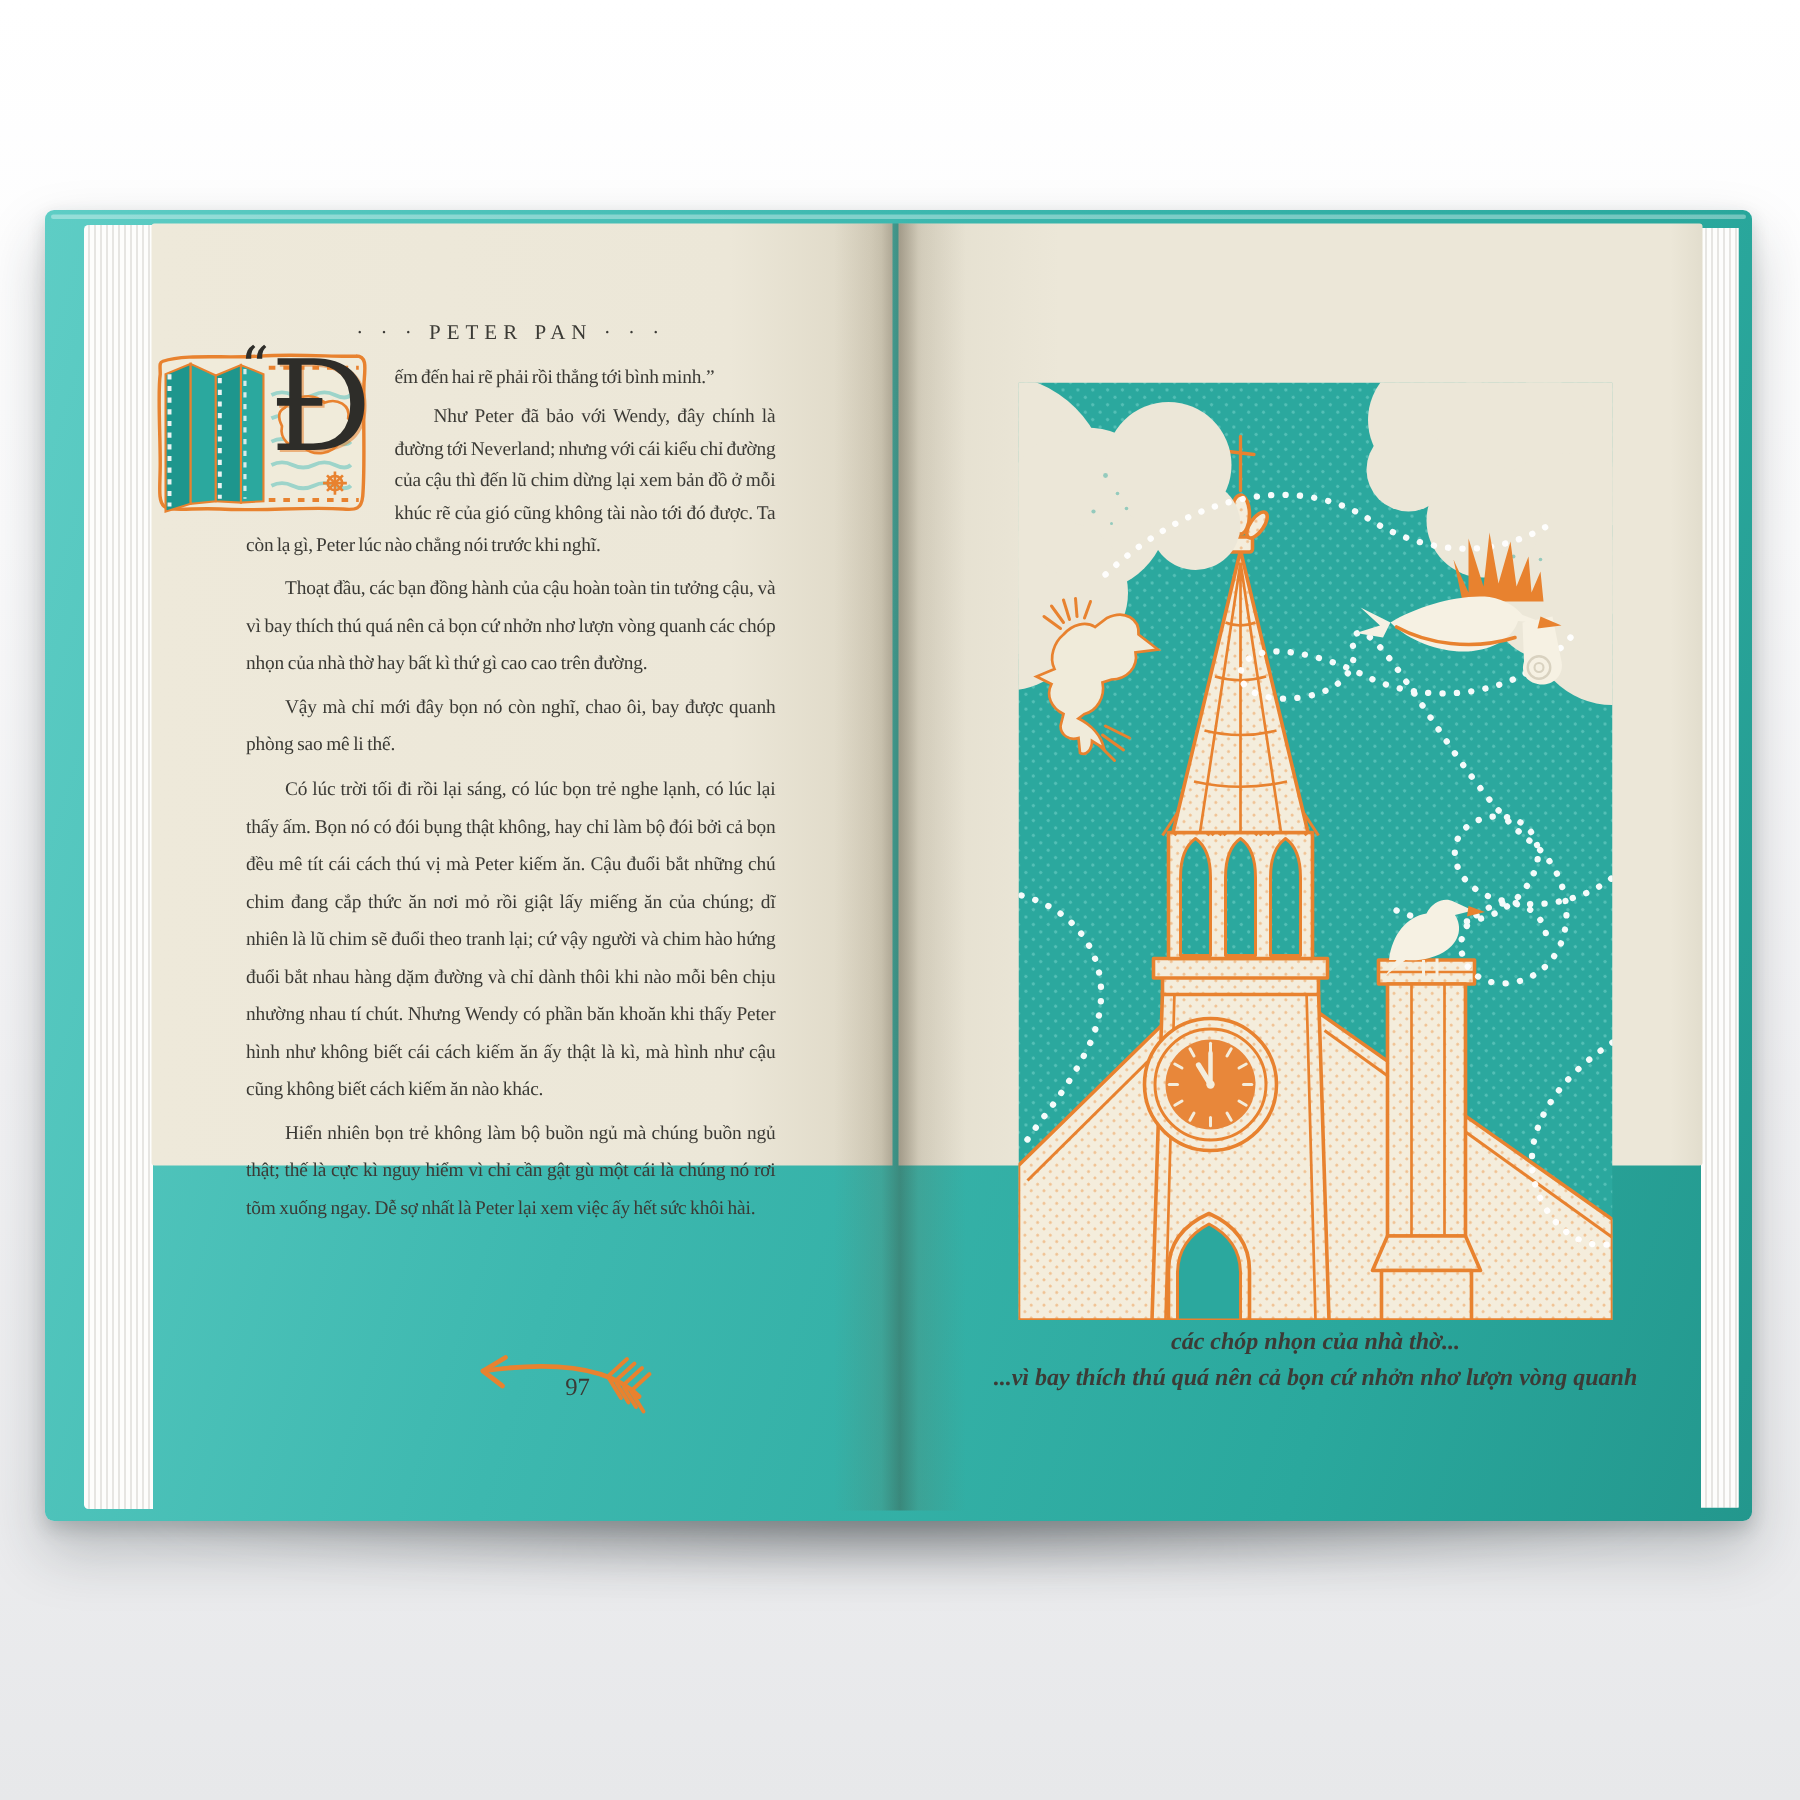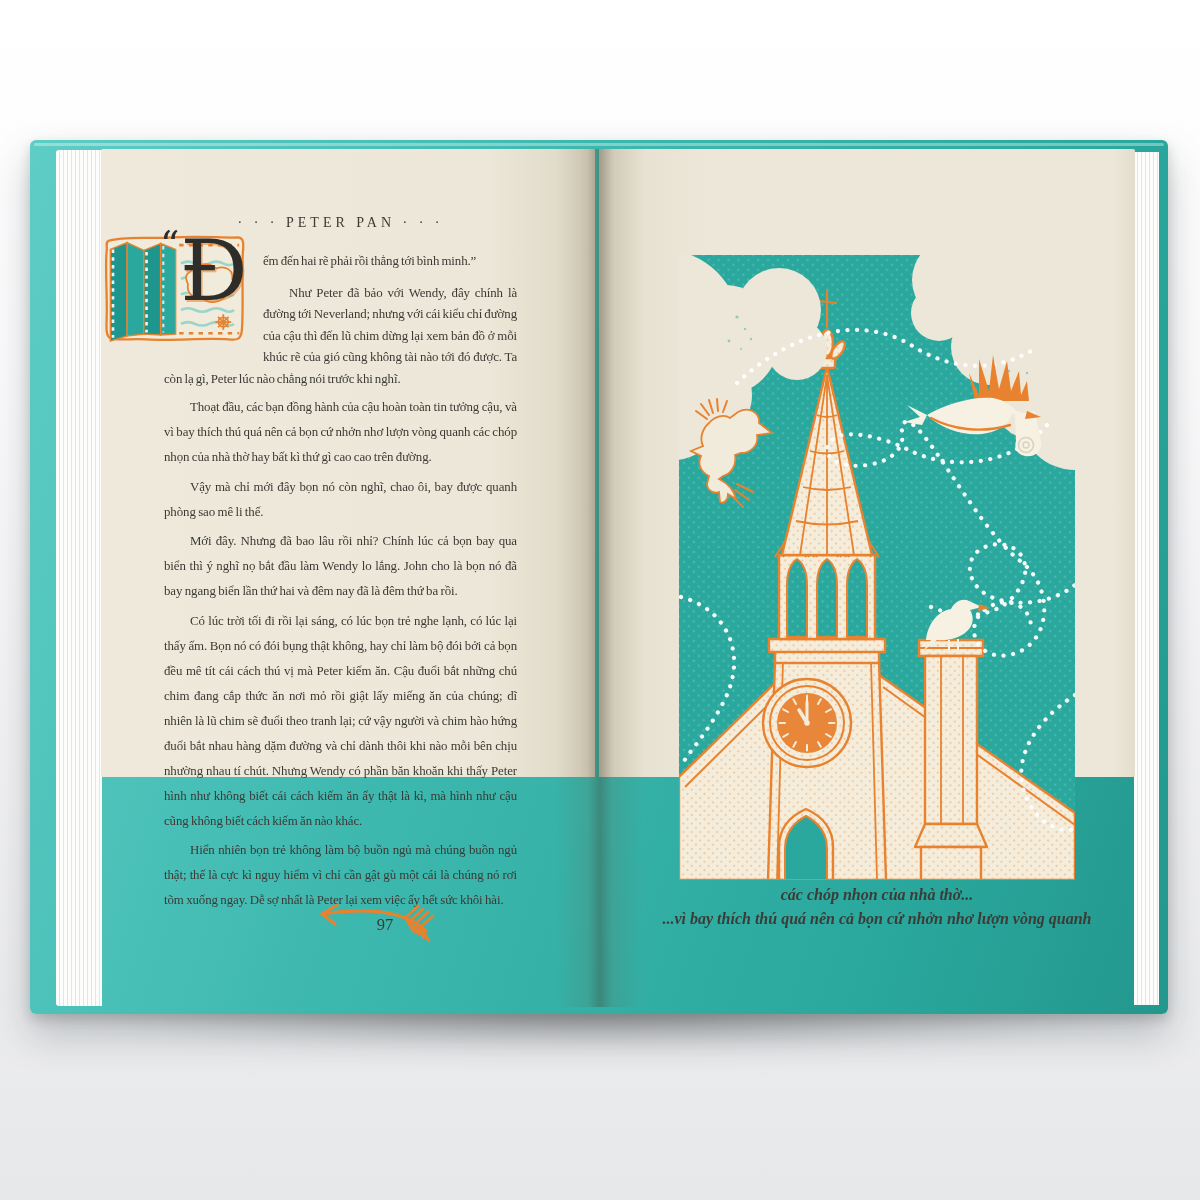--- a/index.html
+++ b/index.html
@@ -24,21 +24,21 @@
   .page-right{left:599px;width:536px;border-radius:0 2px 2px 0;
     background:linear-gradient(90deg,#d5cfbd 0%,#e4dfcf 3%,#ece7d8 20%,#ece7d8 96%,#e2ddcd 100%);}
   .gutter{position:absolute;left:556px;top:149px;width:88px;height:858px;pointer-events:none;
     background:linear-gradient(90deg,rgba(110,96,70,0) 0%,rgba(110,96,70,.16) 36%,rgba(70,60,42,.34) 50%,rgba(110,96,70,.16) 64%,rgba(110,96,70,0) 100%);}
   
   .lp-header{position:absolute;left:63px;top:66px;width:353px;text-align:center;
     font-size:14px;letter-spacing:4px;color:#3b3a35;}
   .lp-body{position:absolute;left:63px;top:92px;width:353px;color:#3b3a35;}
   .lp-body p{margin:0 0 4.5px 0;text-align:justify;text-indent:26px;
     font-size:12.9px;line-height:25px;letter-spacing:-0.1px;word-spacing:-0.7px;}
-  .lp-body p.lead{line-height:21.6px;word-spacing:-1px;margin-top:10px;}
+  .lp-body p.lead{line-height:21.6px;word-spacing:-1px;}
   .lp-body p.first{text-indent:0;}
   .map-cap{float:left;width:150px;height:121px;margin:-14px 15px 0 -66px;position:relative;}
   .map-cap svg{position:absolute;left:0;top:0;}
   .dropq{position:absolute;left:62px;top:-4px;font-size:38px;color:#2e2d29;font-family:"DejaVu Serif",serif;}
   .dropcap{position:absolute;left:82px;top:2px;font-size:84px;line-height:1;color:#2e2d29;
     font-family:"DejaVu Serif",serif;text-shadow:1.5px 1.5px 0 rgba(232,130,47,.55);}
   .lp-footer-arrow{position:absolute;left:205px;top:752px;}
   .lp-pagenum{position:absolute;left:266px;top:766px;width:36px;text-align:center;
     font-size:16.5px;color:#3b3a35;}
   
@@ -88,21 +88,20 @@
             <circle cx="142" cy="110" r="1.6" fill="#E8822F" stroke="none"></circle>
           </g>
         </svg>
         <span class="dropq">“</span>
         <span class="dropcap">Đ</span>
       </div>
       <p class="first lead">ếm đến hai rẽ phải rồi thẳng tới bình minh.”</p>
       <p class="lead">Như Peter đã bảo với Wendy, đây chính là đường tới Neverland; nhưng với cái kiểu chỉ đường của cậu thì đến lũ chim dừng lại xem bản đồ ở mỗi khúc rẽ của gió cũng không tài nào tới đó được. Ta còn lạ gì, Peter lúc nào chẳng nói trước khi nghĩ.</p>
       <p>Thoạt đầu, các bạn đồng hành của cậu hoàn toàn tin tưởng cậu, và vì bay thích thú quá nên cả bọn cứ nhởn nhơ lượn vòng quanh các chóp nhọn của nhà thờ hay bất kì thứ gì cao cao trên đường.</p>
       <p>Vậy mà chỉ mới đây bọn nó còn nghĩ, chao ôi, bay được quanh phòng sao mê li thế.</p>
-      <p>Mới đây. Nhưng đã bao lâu rồi nhỉ? Chính lúc cả bọn bay qua biển thì ý nghĩ nọ bắt đầu làm Wendy lo lắng. John cho là bọn nó đã bay ngang biển lần thứ hai và đêm nay đã là đêm thứ ba rồi.</p>
       <p>Có lúc trời tối đi rồi lại sáng, có lúc bọn trẻ nghe lạnh, có lúc lại thấy ấm. Bọn nó có đói bụng thật không, hay chỉ làm bộ đói bởi cả bọn đều mê tít cái cách thú vị mà Peter kiếm ăn. Cậu đuổi bắt những chú chim đang cắp thức ăn nơi mỏ rồi giật lấy miếng ăn của chúng; dĩ nhiên là lũ chim sẽ đuổi theo tranh lại; cứ vậy người và chim hào hứng đuổi bắt nhau hàng dặm đường và chỉ dành thôi khi nào mỗi bên chịu nhường nhau tí chút. Nhưng Wendy có phần băn khoăn khi thấy Peter hình như không biết cái cách kiếm ăn ấy thật là kì, mà hình như cậu cũng không biết cách kiếm ăn nào khác.</p>
       <p>Hiển nhiên bọn trẻ không làm bộ buồn ngủ mà chúng buồn ngủ thật; thế là cực kì nguy hiểm vì chỉ cần gật gù một cái là chúng nó rơi tõm xuống ngay. Dễ sợ nhất là Peter lại xem việc ấy hết sức khôi hài.</p>
     </div>
     <svg class="lp-footer-arrow" width="130" height="44" viewBox="0 0 130 44">
       <path d="M120,30 C100,10 64,6 16,13" fill="none" stroke="#E8822F" stroke-width="3.2" stroke-linecap="round"></path>
       <path d="M16,13 L31,4 M16,13 L29,23" fill="none" stroke="#E8822F" stroke-width="3.2" stroke-linecap="round"></path>
       <g stroke="#E8822F" stroke-width="2.6" stroke-linecap="round">
         <path d="M100,16 L112,5"></path>
           <path d="M105,19 L117,8"></path>
           <path d="M110,22 L122,11"></path>

